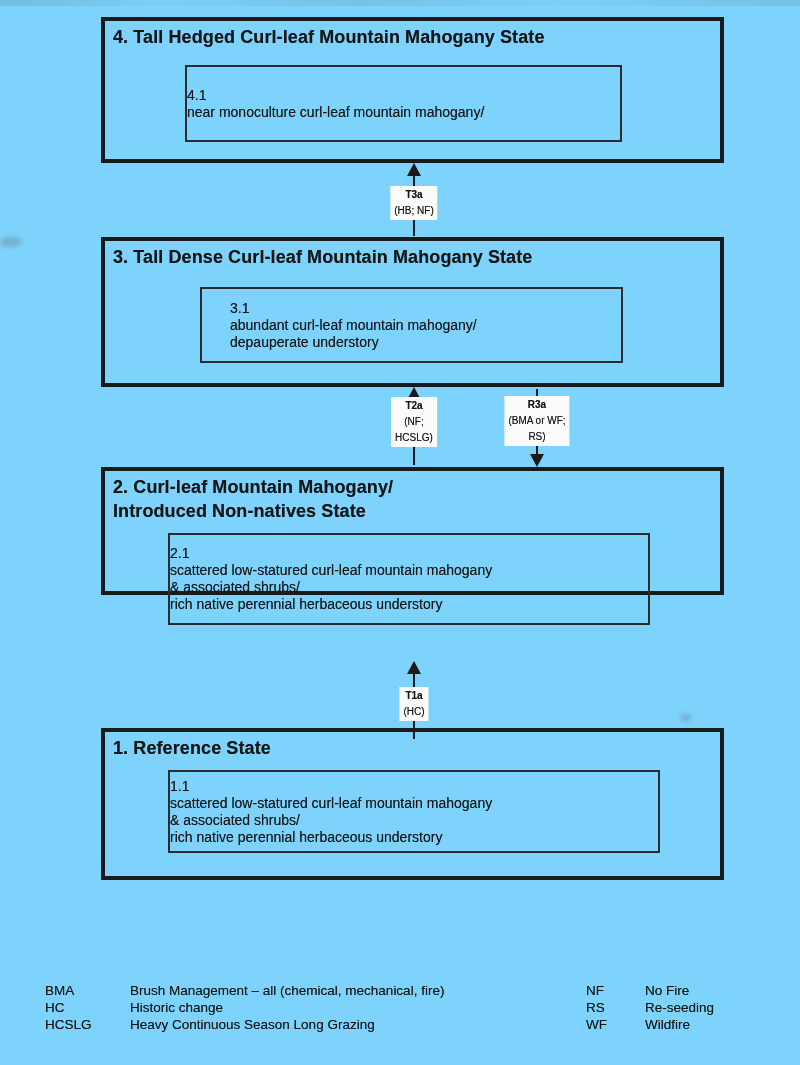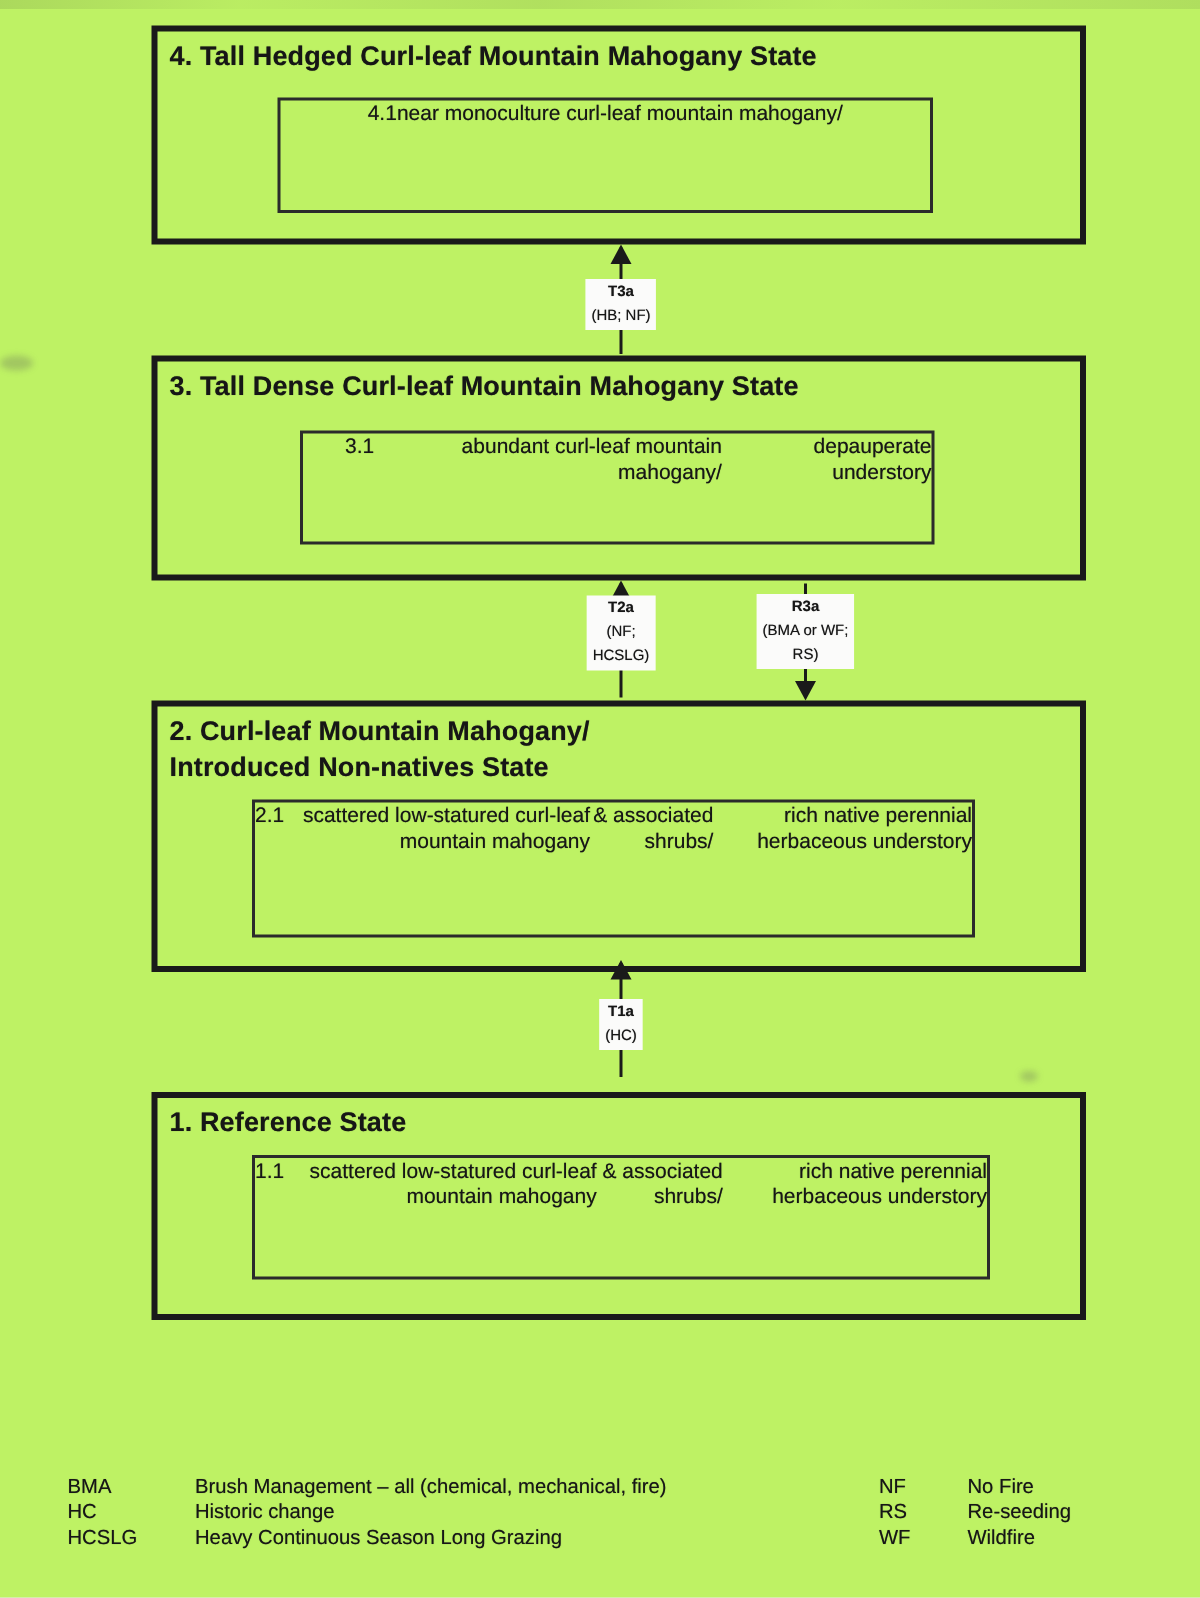--- a/index.html
+++ b/index.html
@@ -1,47 +1,47 @@
 <!DOCTYPE html>
 <html><head>
 <meta charset="utf-8">
 <style>
   html,body{margin:0;padding:0;background:#e8e8e6;}
   .page{
-    position:relative;width:800px;height:1065px;background:#bef264;
+    position:relative;width:800px;height:1065px;background:#7dd3fc;
     font-family:"Liberation Sans","DejaVu Sans",sans-serif;color:#161616;
     overflow:hidden;margin:0 auto;
   }
   .page *{text-shadow:0 0 .5px rgba(25,25,25,.6);}
   .scan-streak{position:absolute;top:0;left:0;right:0;height:6px;opacity:.45;
     background:linear-gradient(90deg,rgba(40,40,40,.28),rgba(40,40,40,.06) 20%,
       rgba(40,40,40,.2) 45%,rgba(40,40,40,.05) 70%,rgba(40,40,40,.22));}
   .smudge{position:absolute;background:rgba(90,90,90,.28);border-radius:50%;filter:blur(2px);}
 
   .state{position:absolute;left:101px;width:623px;box-sizing:border-box;border:4px solid #1a1a1a;}
   .state-4{top:17px;height:146px;}
   .state-3{top:237px;height:150px;}
-  .state-2{top:467px;height:181px;}
+  .state-2{top:467px;height:128px;}
   .state-1{top:728px;height:152px;}
   .state-title{position:absolute;left:8px;top:4px;font-weight:bold;font-size:18px;
     line-height:24px;letter-spacing:.1px;white-space:nowrap;}
 
   .community{position:absolute;box-sizing:border-box;border:2px solid #2b2b2b;
-    display:flex;flex-direction:row;justify-content:center;text-align:right;
+    display:flex;flex-direction:column;justify-content:center;text-align:left;
     font-size:14px;line-height:17px;}
   .community-4{left:80px;top:44px;width:437px;height:77px;}
   .community-3{left:95px;top:46px;width:423px;height:76px;padding-left:28px;}
   .community-2{left:63px;top:62px;width:482px;height:92px;}
   .community-1{left:63px;top:38px;width:492px;height:83px;}
 
   .arrow{position:absolute;width:24px;}
   .arrow-t3a{left:402px;top:164px;height:73px;}
   .arrow-t2a{left:402px;top:388px;height:78px;}
   .arrow-r3a{left:525px;top:388px;height:78px;}
-  .arrow-t1a{left:402px;top:641px;height:78px;}
+  .arrow-t1a{left:402px;top:662px;height:78px;}
   .shaft{position:absolute;left:11px;top:1px;bottom:1px;width:2px;background:#1a1a1a;}
   .head{position:absolute;left:12px;transform:translateX(-50%);width:0;height:0;}
   .head.up{top:-1px;border-left:7px solid transparent;border-right:7px solid transparent;
     border-bottom:13px solid #1a1a1a;}
   .head.down{bottom:-1px;border-left:7px solid transparent;border-right:7px solid transparent;
     border-top:13px solid #1a1a1a;}
   .arrow-label{position:absolute;left:12px;transform:translateX(-50%);background:#fbfbfa;
     text-align:center;white-space:nowrap;padding:1px 4px;}
   .arrow-label .code{font-weight:bold;font-size:10px;line-height:16px;}
   .arrow-label .cause{font-size:10px;line-height:16px;}

